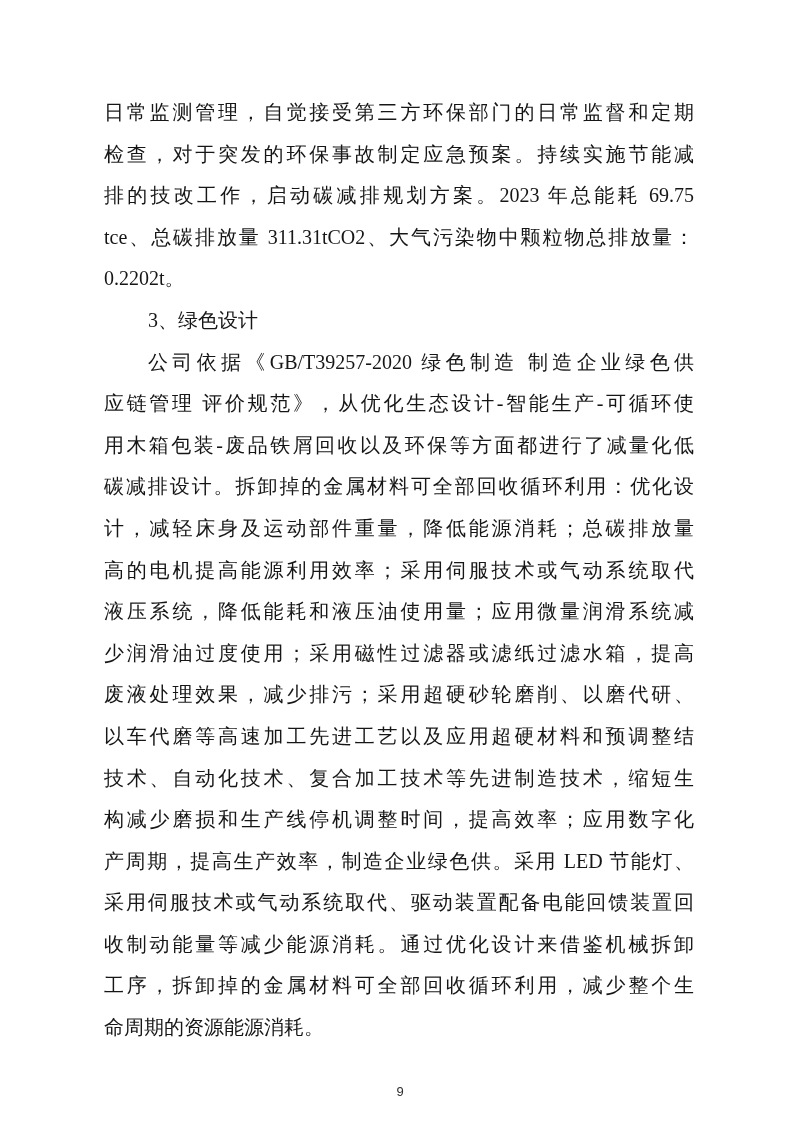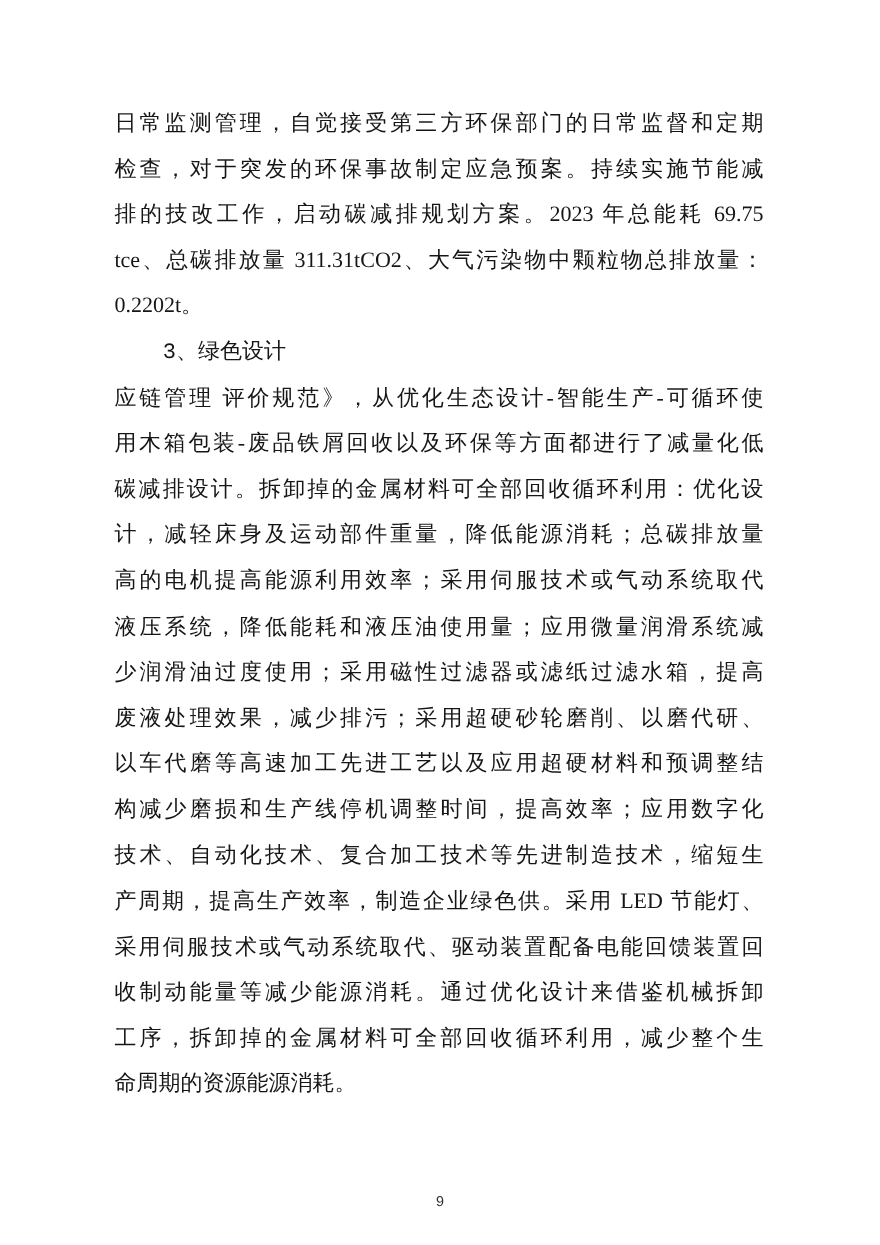--- a/index.html
+++ b/index.html
@@ -27,21 +27,20 @@
     line-height: 41.6px;
     height: 41.6px;
     text-align: left;
   }
   .line.j {
     text-align: justify;
     text-align-last: justify;
   }
   .line.ind {
     text-indent: 44px;
-    font-family: Liberation Mono, monospace;
   }
   .page-number {
     position: absolute;
     left: 0;
     right: 0;
     top: 1084px;
     text-align: center;
     font-family: "Liberation Sans", "DejaVu Sans", sans-serif;
     font-size: 13px;
     color: #2e2e2e;
@@ -51,31 +50,32 @@
 <body>
 
 <div class="page">
   <div class="text-block">
       <div class="line j">日常监测管理，自觉接受第三方环保部门的日常监督和定期</div>
       <div class="line j">检查，对于突发的环保事故制定应急预案。持续实施节能减</div>
       <div class="line j">排的技改工作，启动碳减排规划方案。2023 年总能耗 69.75</div>
       <div class="line j">tce、总碳排放量 311.31tCO2、大气污染物中颗粒物总排放量：</div>
       <div class="line">0.2202t。</div>
       <div class="line ind">3、绿色设计</div>
+      <div class="line j ind">公司依据《GB/T39257-2020 绿色制造 制造企业绿色供</div>
       <div class="line j">应链管理 评价规范》，从优化生态设计-智能生产-可循环使</div>
       <div class="line j">用木箱包装-废品铁屑回收以及环保等方面都进行了减量化低</div>
       <div class="line j">碳减排设计。拆卸掉的金属材料可全部回收循环利用：优化设</div>
       <div class="line j">计，减轻床身及运动部件重量，降低能源消耗；总碳排放量</div>
       <div class="line j">高的电机提高能源利用效率；采用伺服技术或气动系统取代</div>
       <div class="line j">液压系统，降低能耗和液压油使用量；应用微量润滑系统减</div>
       <div class="line j">少润滑油过度使用；采用磁性过滤器或滤纸过滤水箱，提高</div>
       <div class="line j">废液处理效果，减少排污；采用超硬砂轮磨削、以磨代研、</div>
       <div class="line j">以车代磨等高速加工先进工艺以及应用超硬材料和预调整结</div>
+      <div class="line j">技术、自动化技术、复合加工技术等先进制造技术，缩短生</div>
       <div class="line j">构减少磨损和生产线停机调整时间，提高效率；应用数字化</div>
-      <div class="line j">技术、自动化技术、复合加工技术等先进制造技术，缩短生</div>
       <div class="line j">产周期，提高生产效率，制造企业绿色供。采用 LED 节能灯、</div>
       <div class="line j">采用伺服技术或气动系统取代、驱动装置配备电能回馈装置回</div>
       <div class="line j">收制动能量等减少能源消耗。通过优化设计来借鉴机械拆卸</div>
       <div class="line j">工序，拆卸掉的金属材料可全部回收循环利用，减少整个生</div>
       <div class="line">命周期的资源能源消耗。</div>
     </div>
   <div class="page-number">9</div>
 </div>
 
 </body></html>

